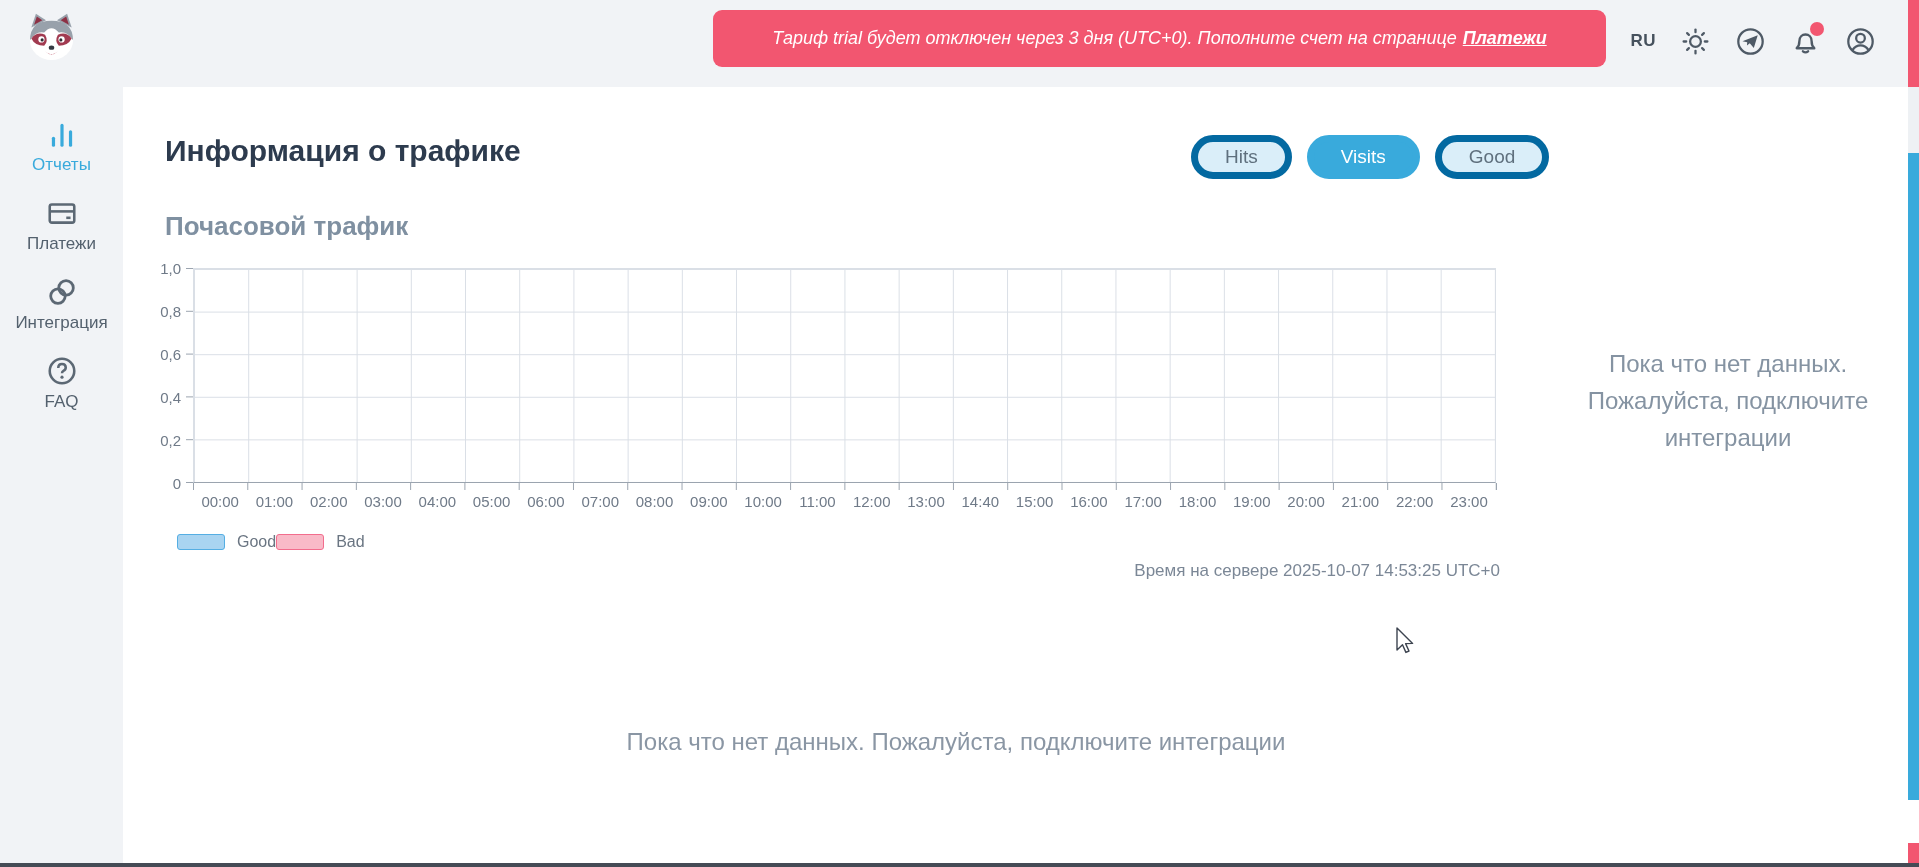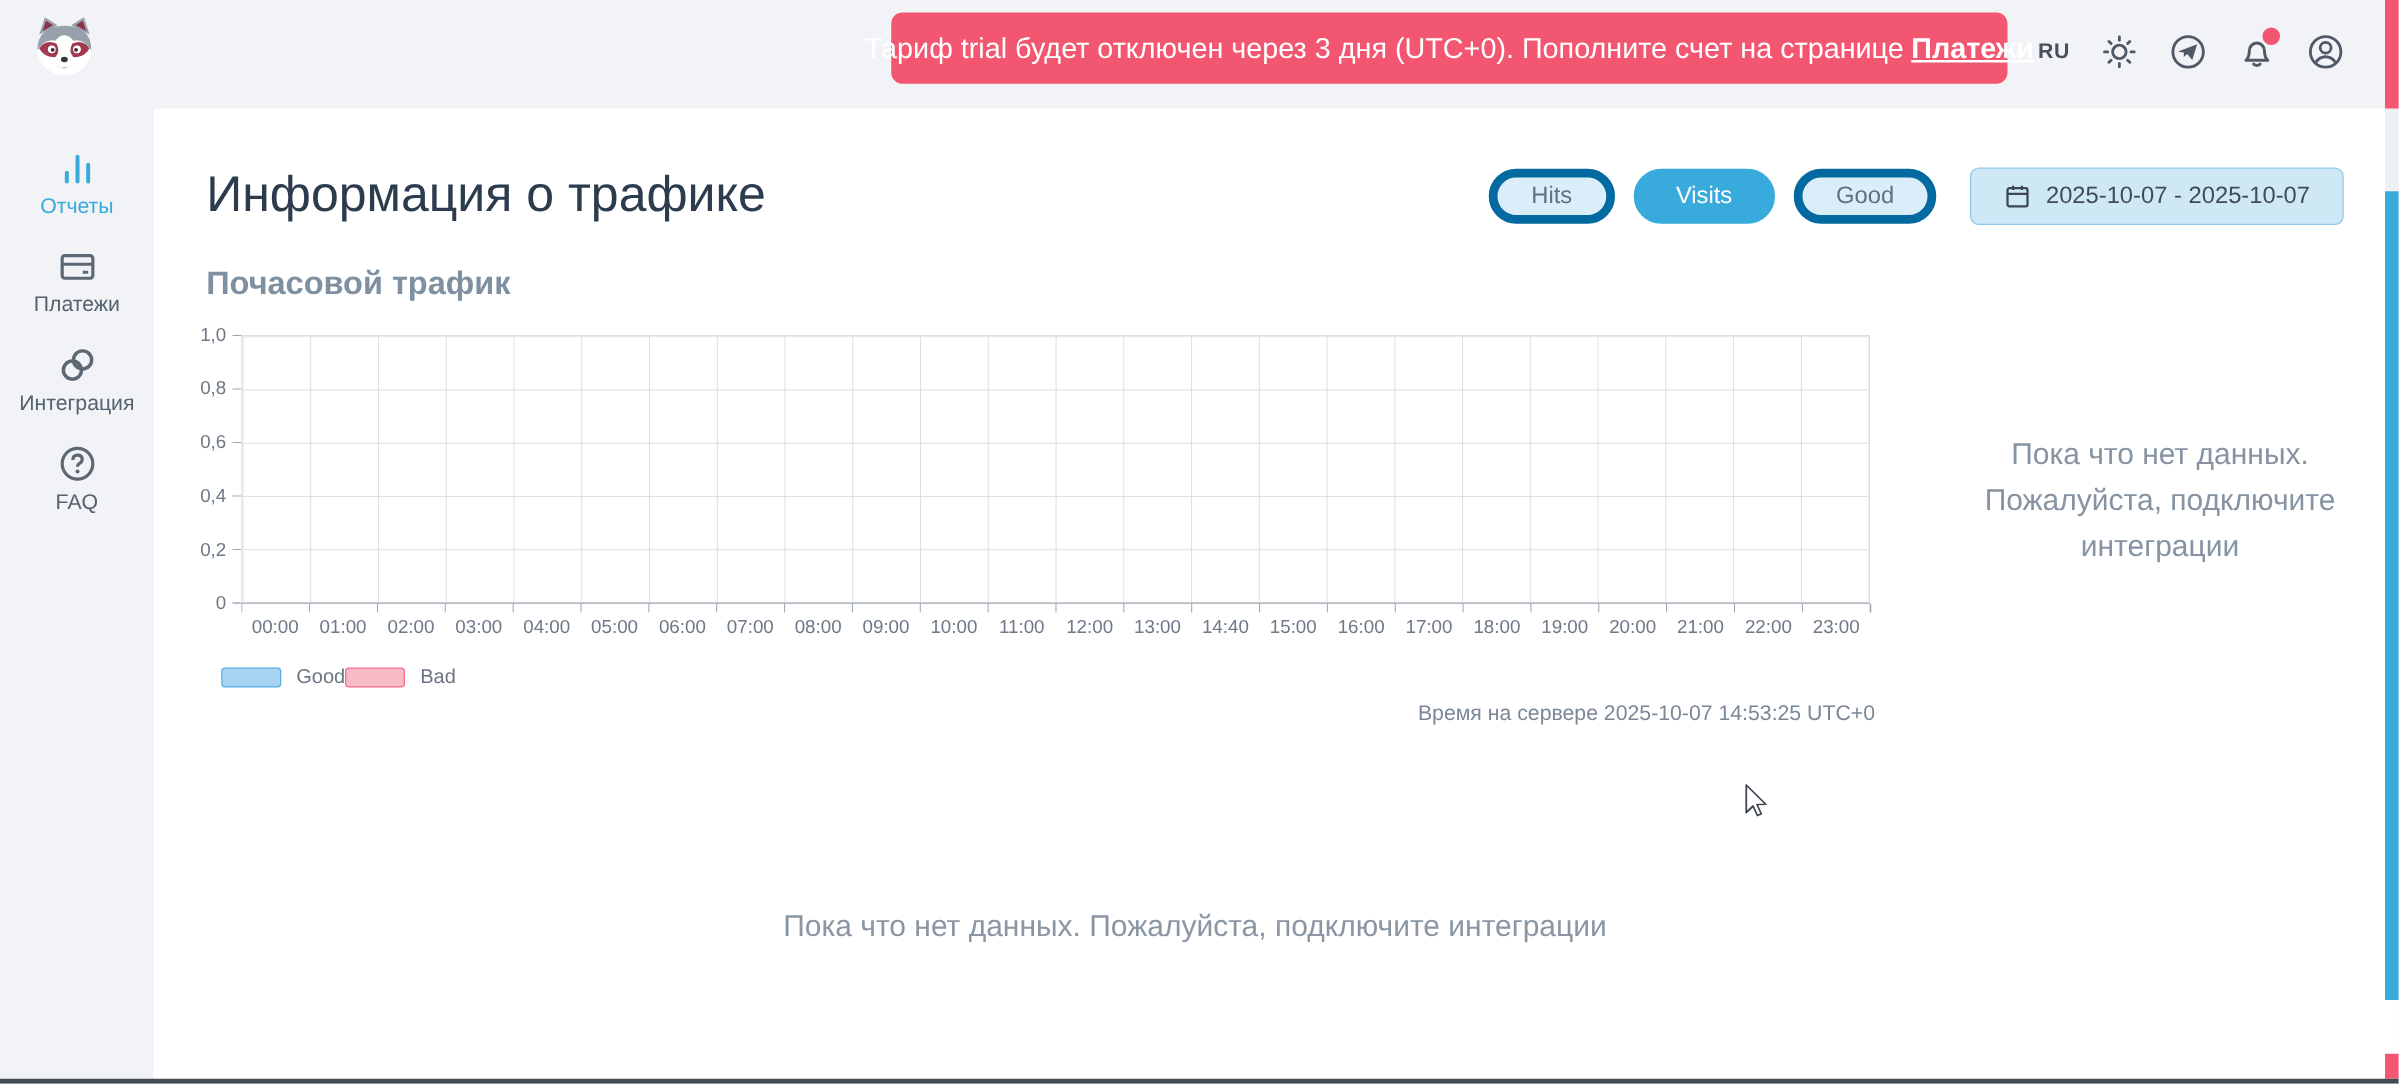--- a/index.html
+++ b/index.html
@@ -9,21 +9,21 @@
     background:#f1f3f6;
     font-family:"Liberation Sans","DejaVu Sans",sans-serif;
     color:#2d3b4e;
   }
   
   .logo { position:absolute; left:24px; top:11px; width:55px; height:55px; cursor:pointer; }
   .banner {
     position:absolute; left:713px; top:10px; width:893px; height:57px;
     background:#f25670; border-radius:9px;
     display:flex; align-items:center; justify-content:center;
-    color:#ffffff; font-size:23px; font-weight:500; white-space:nowrap;
+    color:#ffffff; font-size:18px; font-weight:500; white-space:nowrap;font-style:italic;
   }
   .banner a { color:#ffffff; font-weight:700; text-decoration:underline; margin-left:6px; cursor:pointer; }
   .topbar-right {
     position:absolute; right:43px; top:0; height:82px;
     display:flex; align-items:center; gap:24px;
   }
   .lang { font-size:17px; font-weight:700; color:#46515d; letter-spacing:.5px; cursor:pointer; }
   .tb-ico { width:31px; height:31px; color:#4f5a66; position:relative; cursor:pointer; display:inline-block; }
   .tb-ico svg { width:100%; height:100%; display:block; }
   .bell-dot {
@@ -36,21 +36,21 @@
     display:flex; flex-direction:column; align-items:center; gap:22px;
   }
   .side-item { display:flex; flex-direction:column; align-items:center; cursor:pointer; width:123px; }
   .side-ico { width:32px; height:32px; color:#5c6874; }
   .side-ico svg { width:100%; height:100%; display:block; }
   .side-label { margin-top:5px; font-size:17px; color:#54616e; }
   .side-item.active .side-ico,
   .side-item.active .side-label { color:#39aadc; }
   
   .main-panel { position:absolute; left:123px; top:87px; right:0; bottom:4px; background:#ffffff; }
-  .page-title { position:absolute; left:42px; top:47px; font-size:40px; font-weight:400; color:#2d3b4e; }
+  .page-title { position:absolute; left:42px; top:47px; font-size:30px; font-weight:700; color:#2d3b4e; }
   .metric-tabs { position:absolute; left:1068px; top:48px; display:flex; gap:15px; }
   .pill {
     height:44px; padding:0 27px; border-radius:22px;
     background:#daeef9; border:7px solid #0369a1;
     font-family:inherit; font-size:19px; color:#5f707e; cursor:pointer;
   }
   .pill.active { background:#39aadc; border-color:#39aadc; color:#ffffff; }
   .datebox {
     position:absolute; right:44px; top:47px; height:46px;
     display:flex; align-items:center; gap:12px; padding:0 26px;
@@ -221,29 +221,20 @@
 
 <main class="main-panel">
   <h1 class="page-title">Информация о трафике</h1>
 
   <div class="metric-tabs">
       <button class="pill">Hits</button>
       <button class="pill active">Visits</button>
       <button class="pill">Good</button>
     </div>
 
-  <div class="datebox">
-    <svg viewBox="0 0 22 22" fill="none" stroke="currentColor" stroke-width="1.8">
-      <rect x="3" y="4.5" width="16" height="14.5" rx="1.5"></rect>
-      <line x1="3" y1="9" x2="19" y2="9"></line>
-      <line x1="7.5" y1="2.5" x2="7.5" y2="6"></line>
-        <line x1="14.5" y1="2.5" x2="14.5" y2="6"></line>
-    </svg>
-    <span>2025-10-07 - 2025-10-07</span>
-  </div>
 
   <h2 class="section-title">Почасовой трафик</h2>
 
   <div class="y-labels">
       <span style="top: 0%;">1,0</span>
       <span style="top: 20%;">0,8</span>
       <span style="top: 40%;">0,6</span>
       <span style="top: 60%;">0,4</span>
       <span style="top: 80%;">0,2</span>
       <span style="top: 100%;">0</span>

